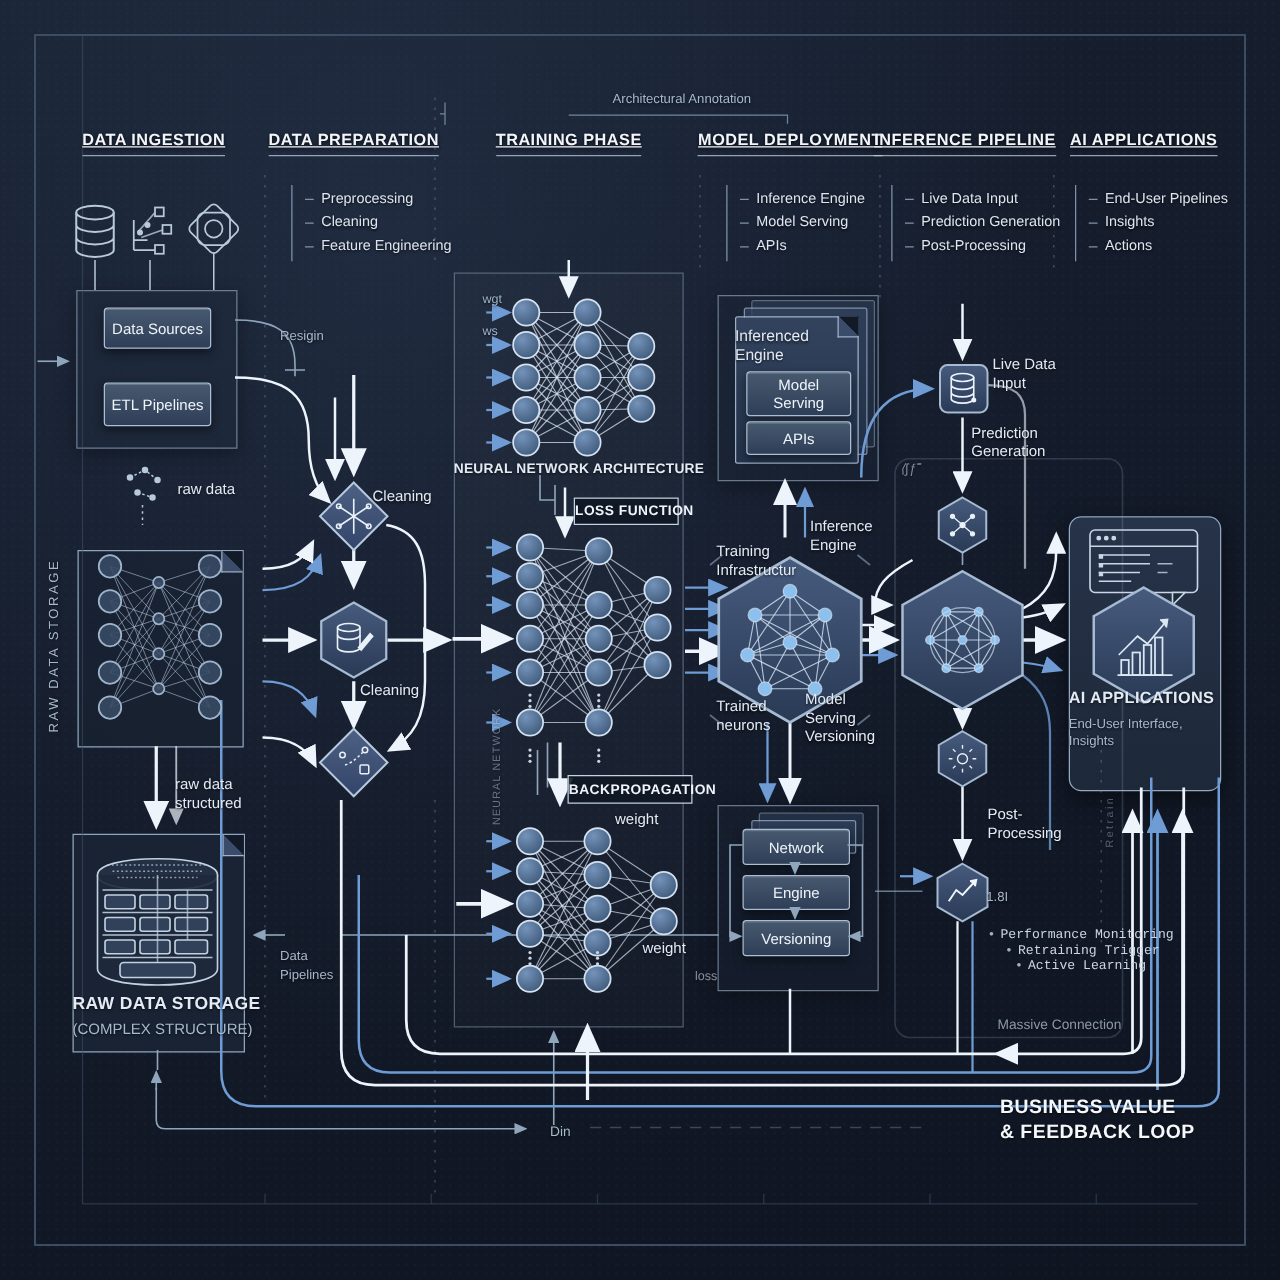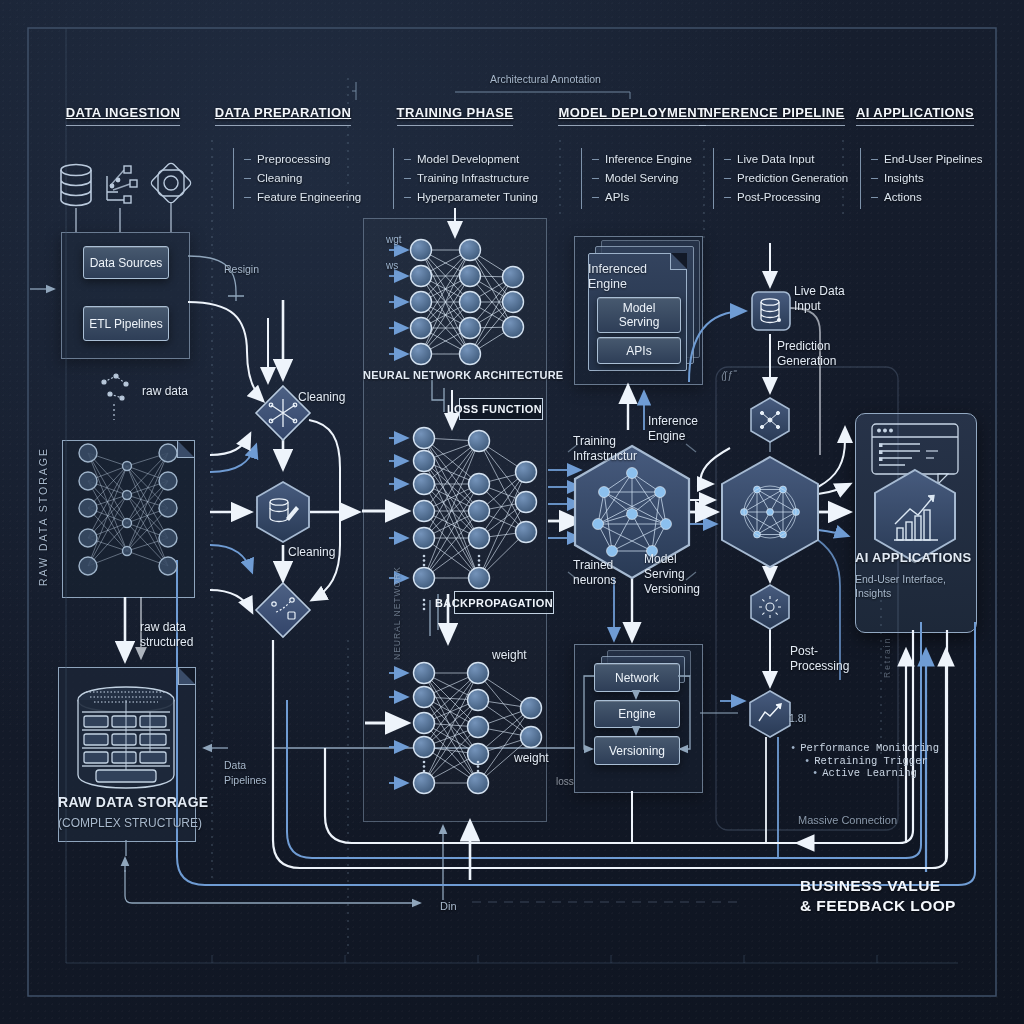--- a/index.html
+++ b/index.html
@@ -22,21 +22,21 @@
     text-shadow:0 1px 2px rgba(0,0,0,.65);white-space:nowrap;}
   .dim{color:#a7b8cc}.tiny{font-size:10.5px}.ctr{text-align:left}
   .vlbl{writing-mode:vertical-rl;transform:rotate(180deg);letter-spacing:2px;}
   .bx{position:absolute;z-index:2;display:flex;flex-direction:column;align-items:center;justify-content:center;
     background:linear-gradient(180deg,#47596f 0%,#2e3e57 100%);border:1px solid #aabfd5;border-radius:3px;
     font-size:12px;line-height:14px;text-align:center;color:#eef4fa;
     box-shadow:0 3px 8px rgba(0,0,0,.45), inset 0 1px 0 rgba(255,255,255,.18);}
   .frame{position:absolute;z-index:2;border:1px solid rgba(158,180,205,.6);background:rgba(29,41,60,.5);
     box-shadow:0 4px 14px rgba(0,0,0,.35);}
   .panel{position:absolute;z-index:2;border:1px solid rgba(150,172,198,.45);background:rgba(255,255,255,.018);}
-  .thinbox{position:absolute;z-index:4;display:flex;align-items:center;justify-content:flex-end;
+  .thinbox{position:absolute;z-index:4;display:flex;align-items:center;justify-content:flex-start;
     background:rgba(15,23,35,.88);border:1px solid #c3d2e2;color:#f0f5fb;font-weight:bold;
     font-size:11px;letter-spacing:.4px;white-space:nowrap;}
   .stackwrap{position:absolute;z-index:2;}
   .page{position:absolute;inset:0;background:linear-gradient(180deg,#33435e,#24334a);
     border:1px solid #9db2ca;border-radius:2px;}
   .page.p1{transform:translate(7px,-7px);opacity:.75}
   .page.p2{transform:translate(13px,-13px);opacity:.5}
   .fold{position:absolute;top:0;right:0;width:16px;height:16px;z-index:3;
     background:linear-gradient(225deg,#121927 49%,#3a4c69 51%);
     border-left:1px solid #9db2ca;border-bottom:1px solid #9db2ca;}
@@ -62,25 +62,20 @@
   <div class="hdr" style="left:688px;top:103px;width:168px"><span>INFERENCE PIPELINE</span></div>
   <div class="hdr" style="left:838px;top:103px;width:154px"><span>AI APPLICATIONS</span></div>
 
   <div class="lbl tiny dim" style="left:490px;top:72px">Architectural Annotation</div>
 
   <ul class="sub" style="left:233px;top:148px">
     <li>Preprocessing</li>
     <li>Cleaning</li>
     <li>Feature Engineering</li>
   </ul>
-  <ul class="sub" style="left:393px;top:148px">
-    <li>Model Development</li>
-    <li>Training Infrastructure</li>
-    <li>Hyperparameter Tuning</li>
-  </ul>
   <ul class="sub" style="left:581px;top:148px">
     <li>Inference Engine</li>
     <li>Model Serving</li>
     <li>APIs</li>
   </ul>
   <ul class="sub" style="left:713px;top:148px">
     <li>Live Data Input</li>
     <li>Prediction Generation</li>
     <li>Post-Processing</li>
   </ul>
@@ -122,21 +117,21 @@
   <div class="lbl" style="left:298px;top:390px">Cleaning</div>
   <div class="lbl" style="left:288px;top:545px">Cleaning</div>
 
   <div class="panel" style="left:363px;top:218px;width:182px;height:602px"></div>
   <div class="lbl tiny dim" style="left:386px;top:232px;font-size:10px;color:#9db4cf">wgt</div>
   <div class="lbl tiny dim" style="left:386px;top:258px;font-size:10px;color:#9db4cf">ws</div>
   <div class="lbl ctr" style="left:363px;top:368px;width:182px;font-weight:bold;font-size:11px;letter-spacing:.2px">NEURAL NETWORK ARCHITECTURE</div>
   <div class="thinbox" style="left:459px;top:398px;width:82px;height:20px">
       <span>LOSS FUNCTION</span>
     </div>
-  <div class="thinbox" style="left:454px;top:591px;width:98px;height:21px">
+  <div class="thinbox" style="left:454px;top:620px;width:98px;height:21px">
       <span>BACKPROPAGATION</span>
     </div>
   <div class="lbl tiny dim vlbl" style="left:390px;top:596px;height:64px;font-size:8.5px;opacity:.55;letter-spacing:1px">NEURAL NETWORK</div>
   <div class="lbl" style="left:492px;top:648px">weight</div>
   <div class="lbl" style="left:514px;top:751px">weight</div>
   <div class="lbl tiny" style="left:556px;top:774px;opacity:.55;font-size:10px">loss</div>
 
   <div class="frame" style="left:574px;top:236px;width:127px;height:147px;background:rgba(26,37,54,.35)"></div>
   <div class="stackwrap" style="left:588px;top:253px;width:99px;height:118px">
     <div class="page p2"></div>

